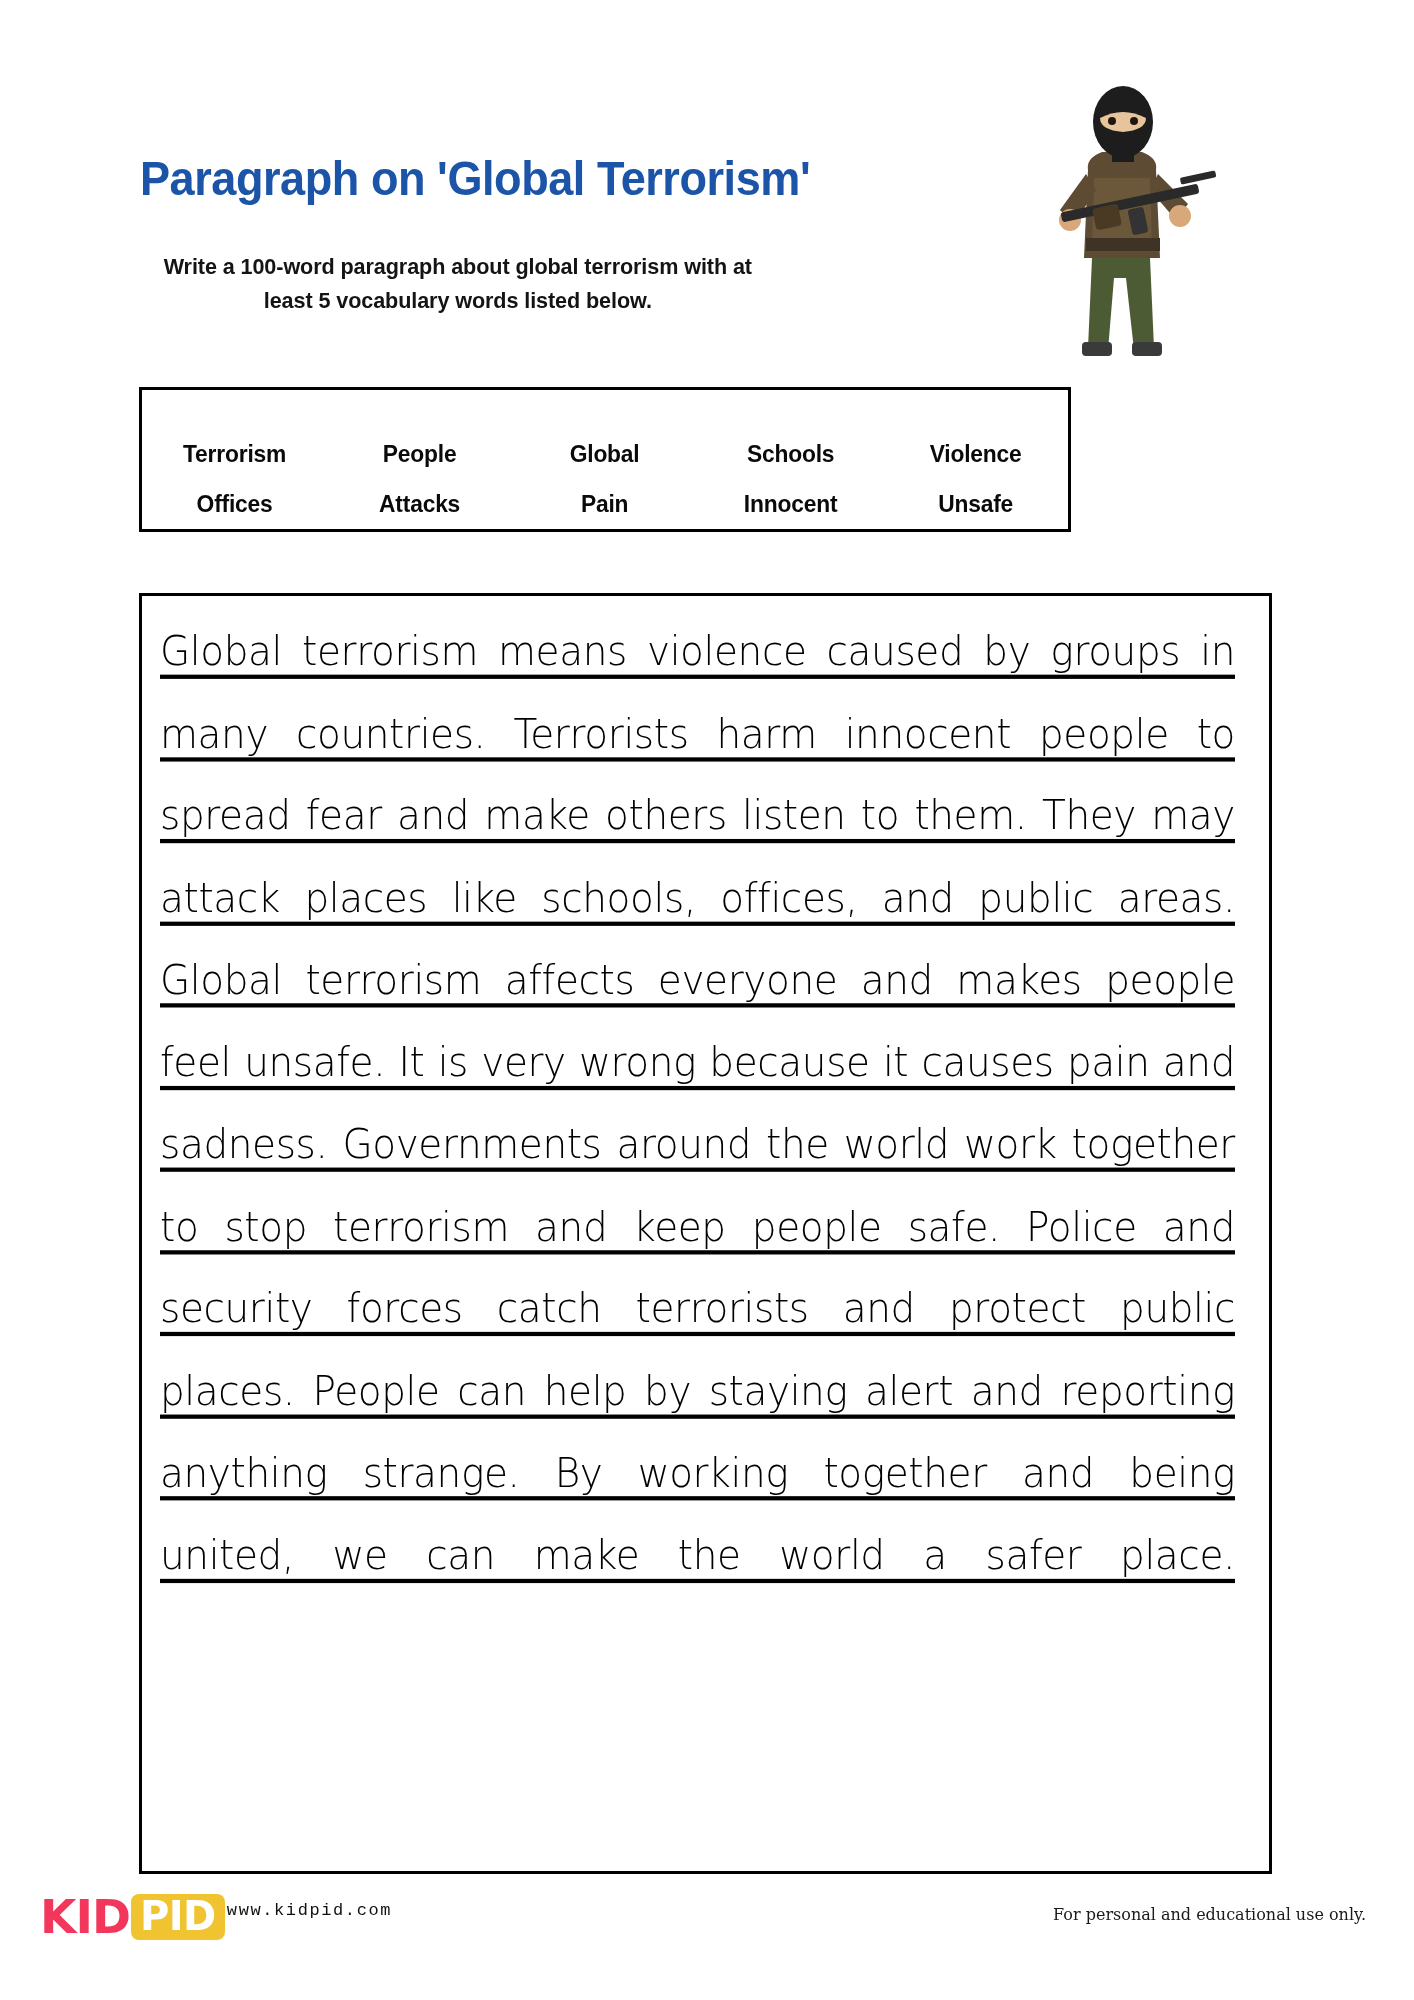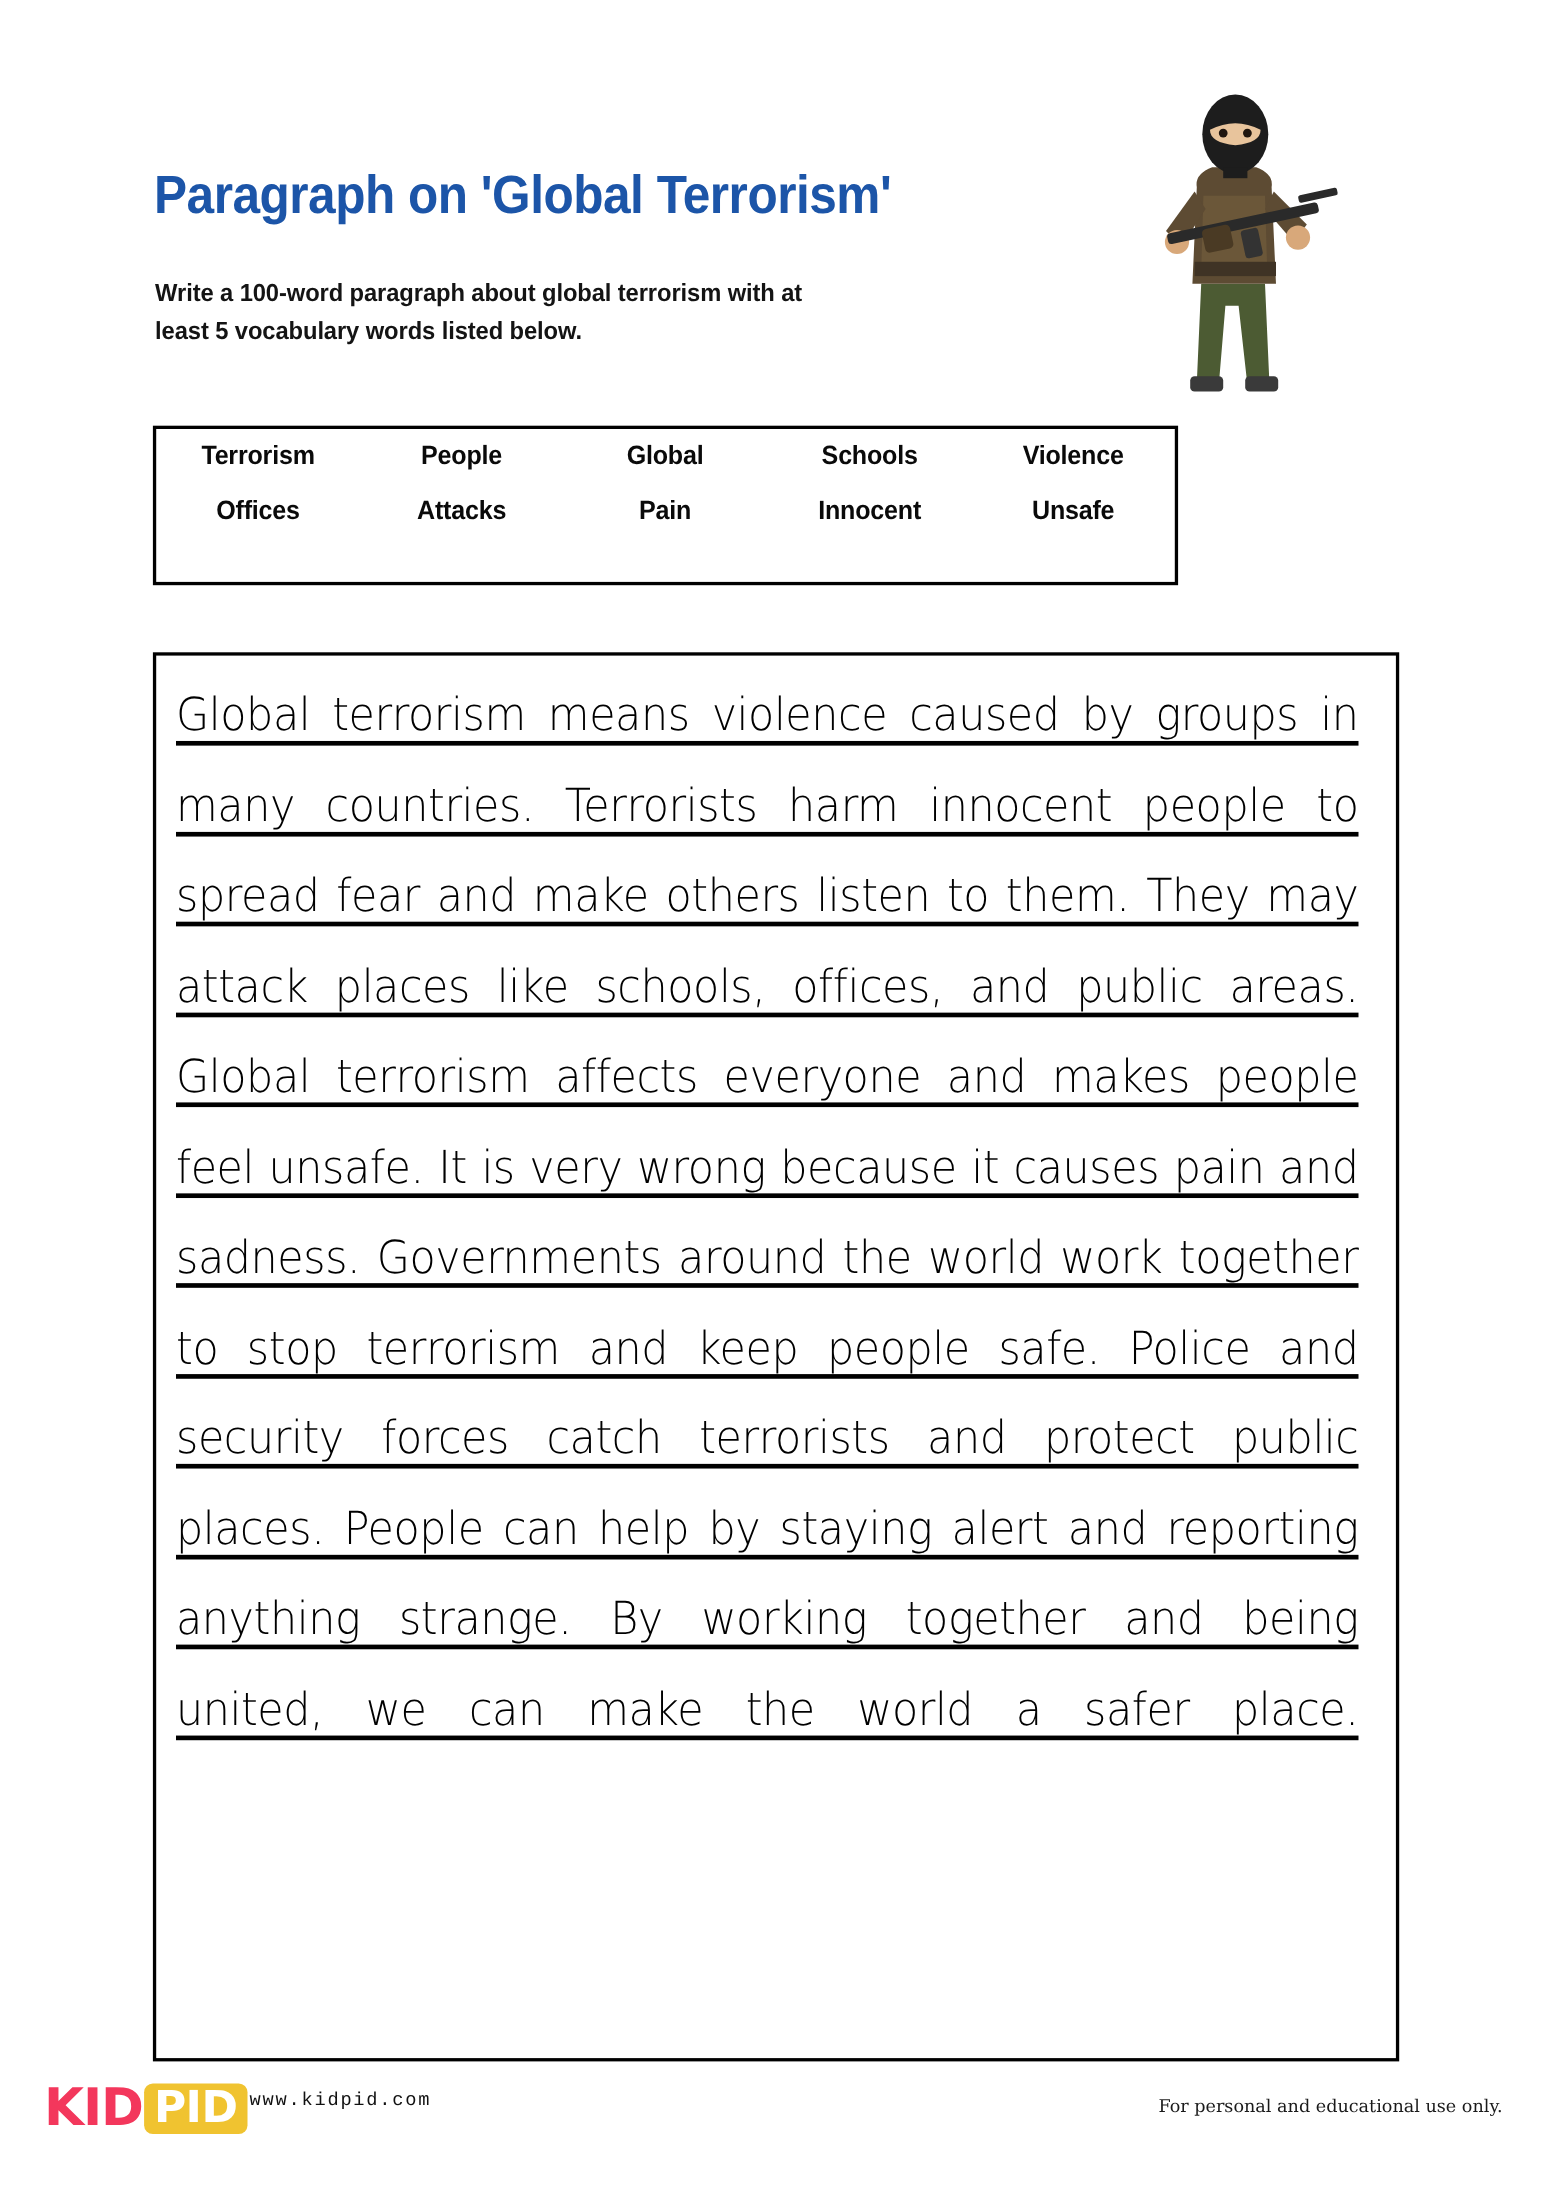--- a/index.html
+++ b/index.html
@@ -15,20 +15,21 @@
     font-family: "Liberation Sans", sans-serif;
     -webkit-font-smoothing: antialiased;
   }
 
   
   #header {
     position: absolute;
     left: 0; top: 0;
     width: 1414px;
     height: 370px;
+    text-align: center;
   }
   #page-title {
     position: absolute;
     left: 140px;
     top: 150px;
     font-family: "Liberation Sans", sans-serif;
     font-size: 49px;
     font-weight: bold;
     color: #1c55a8;
     letter-spacing: -0.5px;
@@ -63,21 +64,21 @@
   #vocab-box {
     position: absolute;
     left: 139px;
     top: 387px;
     width: 932px;
     height: 145px;
     border: 3px solid #000000;
     box-sizing: border-box;
     display: flex;
     flex-direction: column;
-    justify-content: flex-start;
+    justify-content: flex-end;
   }
   .vocab-row {
     display: flex;
     width: 100%;
     height: 50px;
     align-items: center;
   }
   .vocab-cell {
     flex: 1 1 0;
     text-align: center;

